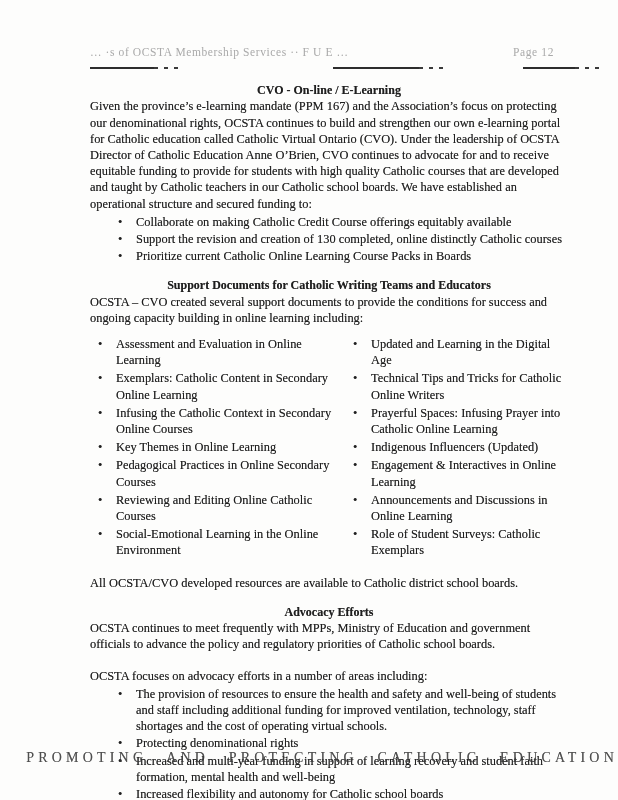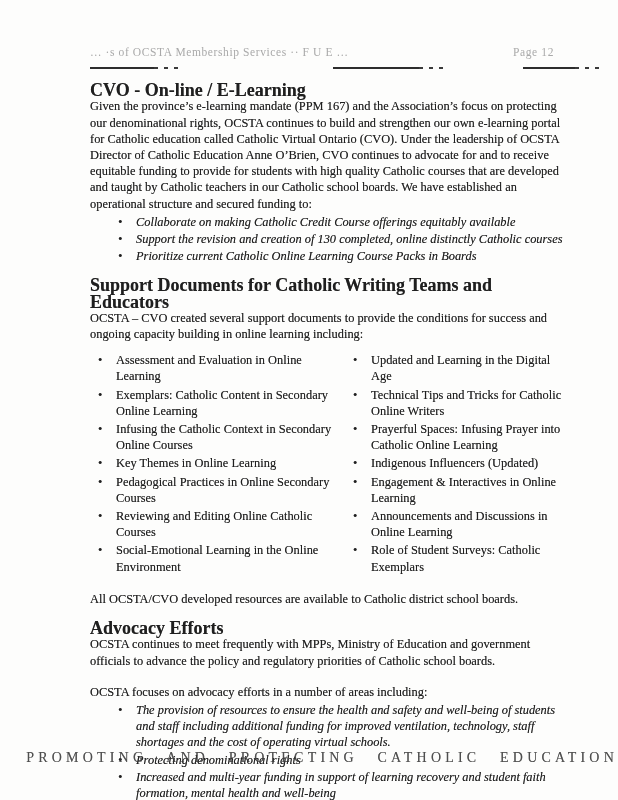--- a/index.html
+++ b/index.html
@@ -40,40 +40,40 @@
   .rule { position: absolute; top: 0; height: 2px; background: #2d2d2d; }
   .rule.r1 { left: 0;     width: 64px; }
   .rule.r1::after, .rule.r2::after, .rule.r3::after {
     content: ""; position: absolute; left: 100%; top: 0; height: 2px; width: 26px;
     background: repeating-linear-gradient(90deg, #3a3a3a 0 4px, transparent 4px 10px);
   }
   .rule.r2 { left: 243px; width: 86px; }
   .rule.r3 { left: 433px; width: 52px; }
 
   h1, h2 {
-    font-size: 18px;
+    font-size: 12px;
     line-height: 16.2px;
     font-weight: bold;
     margin: 0;
+    text-align: center;
   }
   .mt-head1 { margin-top: 10px; }
   .mt-head  { margin-top: 13px; }
   p { margin: 0; }
   .para { text-align: left; }
 
   ul.blist {
     list-style: none;
     margin: 2px 0 0 28px;
     padding: 0;
   }
   ul.blist li {
     position: relative;
     padding-left: 18px;
     margin: 0 0 1px 0;
-    font-style: italic;
   }
   ul.blist li::before {
     content: "\2022";
     position: absolute;
     left: 0;
     top: 0;
   }
 
   .twocol {
     display: grid;

